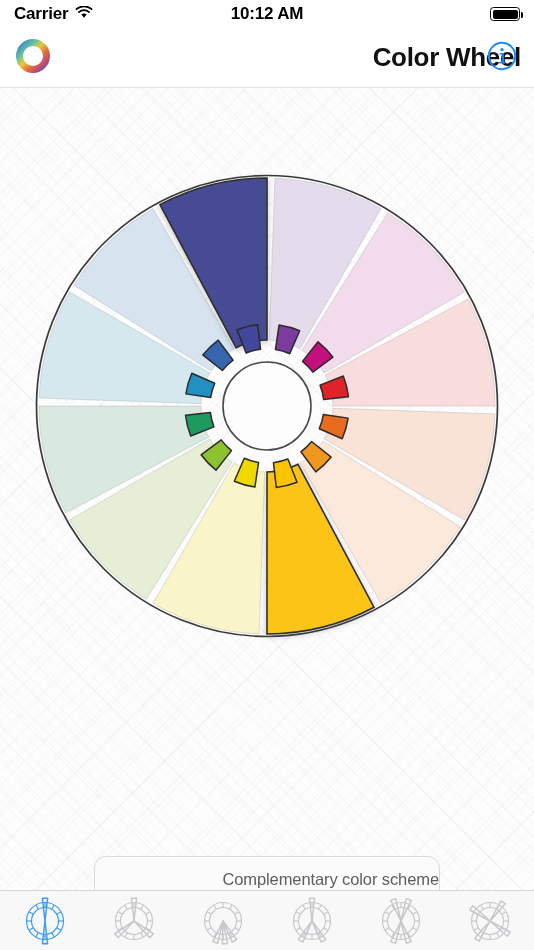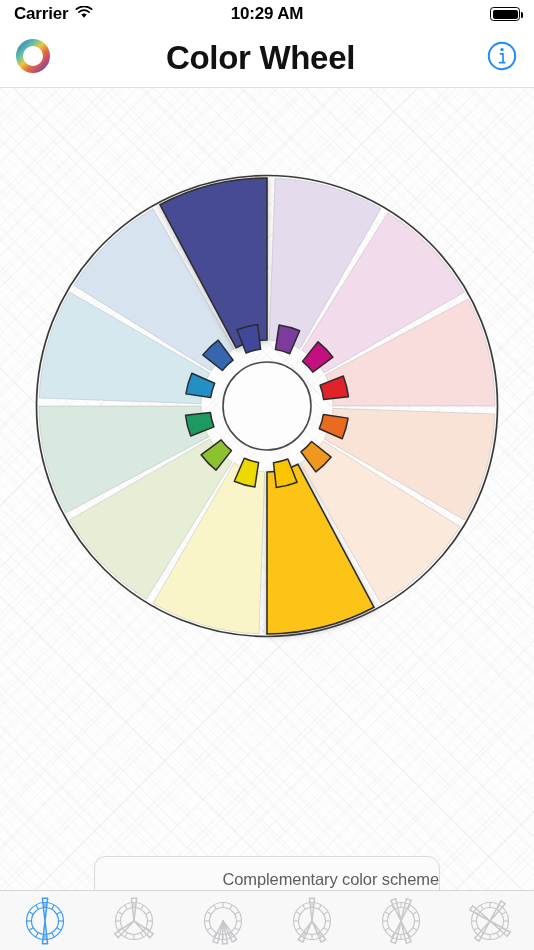--- a/index.html
+++ b/index.html
@@ -43,22 +43,22 @@
   
   .nav-bar{
     height:60px; width:100%;
     display:flex; align-items:center;
     padding:0 16px;
     background:#ffffff;
     position:relative;
     border-bottom:1px solid #e2e2e4;
   }
   .nav-title{
-    position:absolute; left:0; right:13px; text-align:center;
-    font-size:33px; font-weight:700; color:#111; letter-spacing:-0.3px;
+    position:absolute; left:0; right:13px; text-align:right;
+    font-size:26px; font-weight:700; color:#111; letter-spacing:-0.3px;
     pointer-events:none;
   }
   .nav-left, .nav-right{ z-index:2; display:flex; align-items:center; }
   .nav-right{ margin-left:auto; }
 
   
   .canvas{
     position:absolute; top:88px; left:0; right:0; bottom:60px;
     background:
       repeating-linear-gradient(45deg, rgba(150,150,160,.055) 0 1px, transparent 1px 9px),
@@ -107,21 +107,21 @@
   <div class="status-left">
     <span>Carrier</span>
     <span>
       <svg width="18" height="13" viewBox="0 0 18 13">
         <path d="M9 11.8 L6.3 8.6 A4.3 4.3 0 0 1 11.7 8.6 Z" fill="#000"></path>
         <path d="M3.9 6.1 A7.8 7.8 0 0 1 14.1 6.1" stroke="#000" stroke-width="1.7" fill="none" stroke-linecap="round"></path>
         <path d="M1.4 3.2 A11.6 11.6 0 0 1 16.6 3.2" stroke="#000" stroke-width="1.7" fill="none" stroke-linecap="round"></path>
       </svg>
     </span>
   </div>
-  <div class="status-center">10:29 AM</div>
+  <div class="status-center">10:12 AM</div>
   <div class="status-right">
     <span class="battery">
         <span class="battery-fill"></span>
       </span>
   </div>
 </div>
 
 <div class="nav-bar">
   <div class="nav-left">
     <span>

